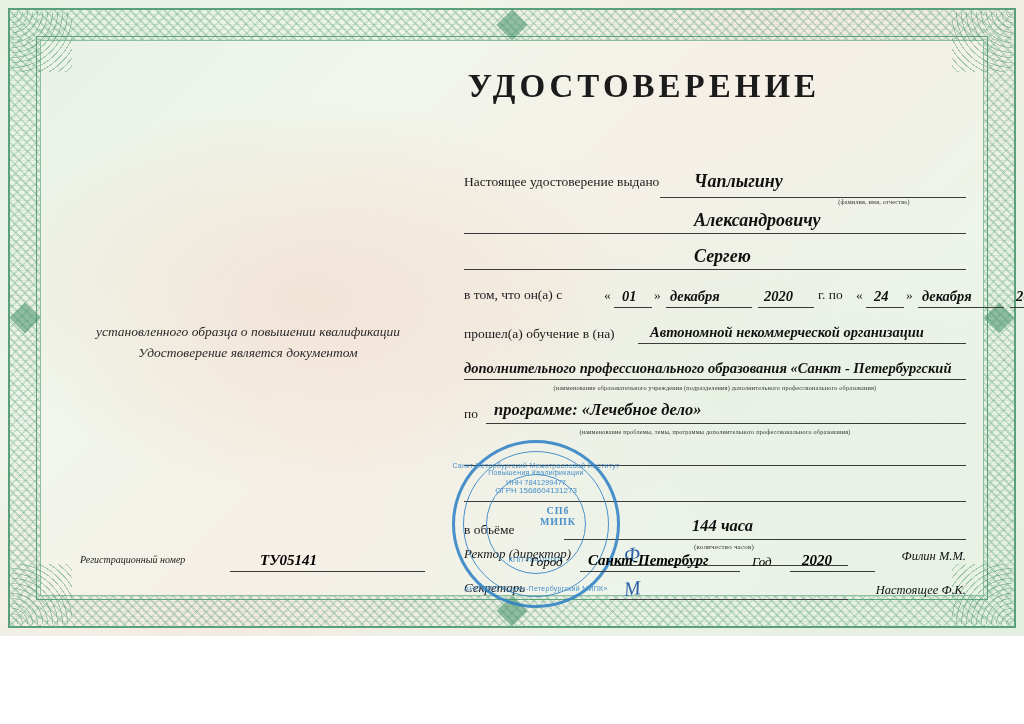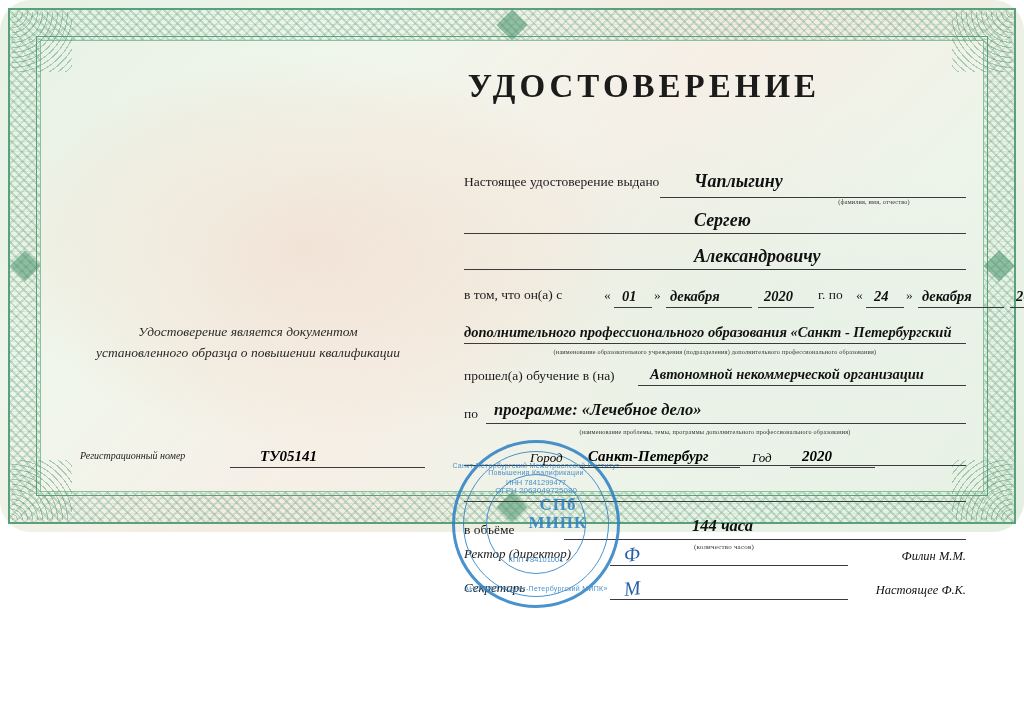--- a/index.html
+++ b/index.html
@@ -1,23 +1,22 @@
 <!DOCTYPE html>
 <html><head>
 <meta charset="utf-8">
 <style>
   html,body{margin:0;padding:0;background:#fff;}
   body{width:1024px;height:724px;overflow:hidden;font-family:"Liberation Serif",serif;}
   .cert{
-    position:relative;width:1024px;height:532px;
+    position:relative;width:1024px;height:636px;
     background:
       radial-gradient(ellipse 420px 260px at 30% 48%, rgba(243,214,200,.55) 0%, rgba(243,222,205,.25) 55%, rgba(255,255,255,0) 75%),
       radial-gradient(ellipse 520px 320px at 72% 62%, rgba(226,238,225,.55) 0%, rgba(235,243,233,.2) 60%, rgba(255,255,255,0) 80%),
       linear-gradient(135deg,#e6f1e4 0%,#eef5ea 25%,#f4ebe2 50%,#eaf2e6 75%,#e3efe0 100%);
-    border-radius: 31px;
   }
   
   .border-outer{
     position:absolute;inset:8px;border:2px solid #5aa07a;
   }
   .border-band{
     position:absolute;inset:10px;
     border:30px solid transparent;
     background:
       repeating-linear-gradient(45deg, rgba(90,160,122,.30) 0 2px, rgba(255,255,255,0) 2px 6px),
@@ -101,22 +100,22 @@
     position:absolute;inset:11px;border:1.6px solid #2b7fc4;border-radius:50%;
   }
   .stamp .ring3{
     position:absolute;inset:34px;border:1.4px solid #2b7fc4;border-radius:50%;
   }
   .stamp .center{
     position:absolute;left:0;right:0;top:54px;text-align:center;color:#2b7fc4;
     font-size:8px;line-height:1.25;font-family:"Liberation Sans",sans-serif;
   }
   .stamp .abbr{
-    position:absolute;left:0;right:0;top:56px;text-align:center;color:#2b7fc4;
-    font-weight:bold;font-size:17px;line-height:1.05;letter-spacing:1px;
+    position:absolute;left:0;right:0;top:66px;text-align:center;color:#2b7fc4;
+    font-weight:bold;font-size:10px;line-height:1.05;letter-spacing:1px;
     font-family:"Liberation Serif",serif;
     padding-left:44px;
   }
   .stamp .top-txt, .stamp .bottom-txt{
     position:absolute;left:0;right:0;text-align:center;color:#2b7fc4;font-size:7px;
     font-family:"Liberation Sans",sans-serif;letter-spacing:.3px;
   }
   .stamp .top-txt{top:22px;}
   .stamp .bottom-txt{bottom:16px;}
   .stamp .inn{
@@ -166,41 +165,41 @@
   <div class="diamond d-top"></div>
   <div class="diamond d-bottom"></div>
   <div class="diamond d-left"></div>
   <div class="diamond d-right"></div>
 
   <div class="content">
 
     <div class="title">УДОСТОВЕРЕНИЕ</div>
 
     <div class="left-note">
+      <div>установленного образца о повышении квалификации</div>
       <div>Удостоверение является документом</div>
-      <div>установленного образца о повышении квалификации</div>
     </div>
 
     <div class="rows">
 
       <div class="row" style="height:40px;">
         <span class="lbl">Настоящее удостоверение выдано</span>
         <span class="line" style="left:196px;right:0;"></span>
         <span class="val" style="left:230px;bottom:12px;font-size:18px;">Чаплыгину</span>
         <span class="hint" style="left:300px;bottom:-1px;width:220px;">(фамилия, имя, отчество)</span>
       </div>
 
       <div class="row">
         <span class="line" style="left:0;right:0;"></span>
+        <span class="val" style="left:230px;font-size:18px;">Александровичу</span>
+      </div>
+
+      <div class="row">
+        <span class="line" style="left:0;right:0;"></span>
         <span class="val" style="left:230px;font-size:18px;">Сергею</span>
-      </div>
-
-      <div class="row">
-        <span class="line" style="left:0;right:0;"></span>
-        <span class="val" style="left:230px;font-size:18px;">Александровичу</span>
       </div>
 
       <div class="row" style="height:36px;">
         <span class="lbl" style="top:9px;">в том, что он(а) с</span>
         <span class="lbl" style="left:140px;top:9px;">«</span>
         <span class="line" style="left:150px;width:38px;"></span>
         <span class="val sm" style="left:158px;">01</span>
         <span class="lbl" style="left:190px;top:9px;">»</span>
         <span class="line" style="left:202px;width:86px;"></span>
         <span class="val sm" style="left:206px;">декабря</span>
@@ -211,30 +210,30 @@
         <span class="line" style="left:402px;width:38px;"></span>
         <span class="val sm" style="left:410px;margin-top:7px;">24</span>
         <span class="lbl" style="left:442px;top:9px;">»</span>
         <span class="line" style="left:454px;width:86px;"></span>
         <span class="val sm" style="left:458px;">декабря</span>
         <span class="line" style="left:546px;width:58px;"></span>
         <span class="val sm" style="left:552px;">2020</span>
 
       </div>
 
+      <div class="row">
+        <span class="lbl">прошел(а) обучение в (на)</span>
+        <span class="line" style="left:174px;right:0;"></span>
+        <span class="val sm" style="left:186px;">Автономной некоммерческой организации</span>
+      </div>
+
       <div class="row" style="height:40px;">
         <span class="line" style="left:0;right:0;bottom:12px;"></span>
         <span class="val sm" style="left:0;bottom:15px;">дополнительного профессионального образования «Санкт - Петербургский</span>
         <span class="hint" style="left:0;right:0;bottom:1px;">(наименование образовательного учреждения (подразделения) дополнительного профессионального образования)</span>
-      </div>
-
-      <div class="row">
-        <span class="lbl">прошел(а) обучение в (на)</span>
-        <span class="line" style="left:174px;right:0;"></span>
-        <span class="val sm" style="left:186px;">Автономной некоммерческой организации</span>
       </div>
 
 
       <div class="row" style="height:42px;">
         <span class="lbl" style="top:12px;">по</span>
         <span class="line" style="left:22px;right:0;bottom:12px;"></span>
         <span class="val" style="left:30px;bottom:16px;font-size:16.5px;">программе: «Лечебное дело»</span>
         <span class="hint" style="left:0;right:0;bottom:1px;">(наименование проблемы, темы, программы дополнительного профессионального образования)</span>
       </div>
 
@@ -269,21 +268,21 @@
       </div>
     </div>
   </div>
 
   <div class="stamp">
     <div class="ring"></div>
     <div class="ring2"></div>
     <div class="ring3"></div>
     <div class="top-txt">Санкт-Петербургский Межотраслевой Институт Повышения Квалификации</div>
     <div class="inn">ИНН 7841299477</div>
-    <div class="center" style="top:46px;">ОГРН 2063049725080</div>
+    <div class="center" style="top:46px;">ОГРН 1568604131273</div>
     <div class="abbr">
       <span>СПб</span><br>
       <span>МИПК</span>
     </div>
     <div class="kpp">КПП 784101001</div>
     <div class="bottom-txt">АНО ДПО «Санкт-Петербургский МИПК»</div>
   </div>
 
   <div class="bottom">
     <span class="reg-lbl">Регистрационный номер</span>

